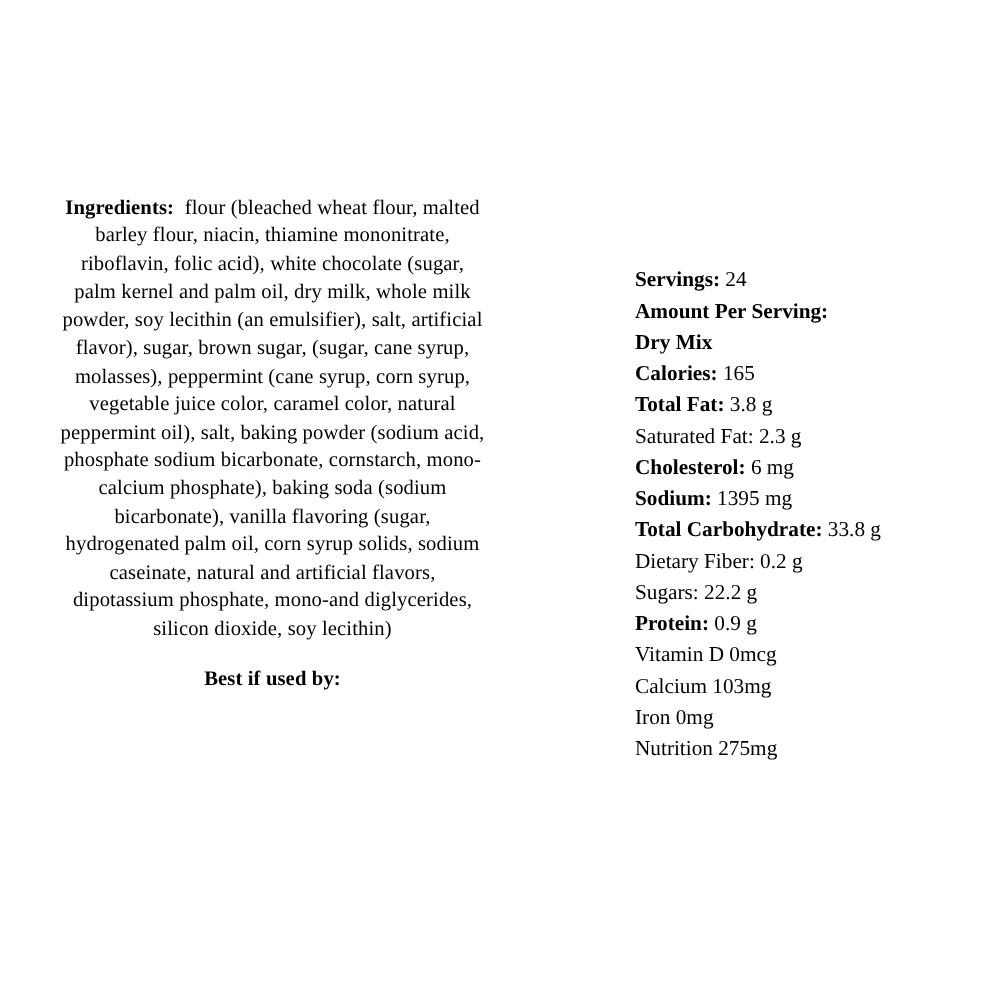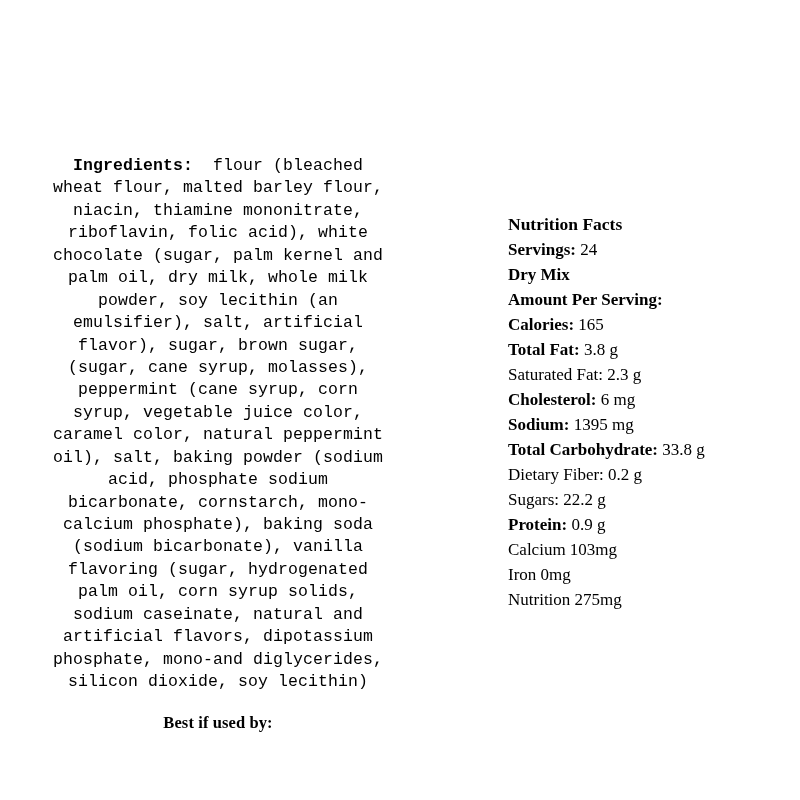--- a/index.html
+++ b/index.html
@@ -26,21 +26,20 @@
     left: 48px;
     top: 155px;
     width: 340px;
     text-align: center;
     font-size: 16.5px;
     line-height: 1.36;
     letter-spacing: 0.1px;
   }
   .ingredients .para {
     margin: 0;
-    font-family: Liberation Mono, monospace;
   }
   .ingredients .lbl {
     font-weight: bold;
   }
   .best-by {
     margin-top: 18px;
     font-weight: bold;
     font-size: 16.5px;
     text-align: center;
   }
@@ -75,33 +74,33 @@
 <body>
 
 <div class="page">
 
   <div class="ingredients">
     <p class="para"><span class="lbl">Ingredients:</span>&nbsp; <span>flour (bleached wheat flour, malted barley flour, niacin, thiamine mononitrate, riboflavin, folic acid), white chocolate (sugar, palm kernel and palm oil, dry milk, whole milk powder, soy lecithin (an emulsifier), salt, artificial flavor), sugar, brown sugar, (sugar, cane syrup, molasses), peppermint (cane syrup, corn syrup, vegetable juice color, caramel color, natural peppermint oil), salt, baking powder (sodium acid, phosphate sodium bicarbonate, cornstarch, mono-calcium phosphate), baking soda (sodium bicarbonate), vanilla flavoring (sugar, hydrogenated palm oil, corn syrup solids, sodium caseinate, natural and artificial flavors, dipotassium phosphate, mono-and diglycerides, silicon dioxide, soy lecithin)</span></p>
     <div class="best-by">Best if used by:</div>
   </div>
 
   <div class="nutrition">
-    <div class="nf-title">Nutrition Facts</div>
     <div id="nf-rows">
         <div class="nf-row"><span class="k">Servings:</span> <span class="v">24</span></div>
+        <div class="nf-row"><span class="k">Amount Per Serving:</span></div>
         <div class="nf-row"><span class="k">Dry Mix</span></div>
-        <div class="nf-row"><span class="k">Amount Per Serving:</span></div>
         <div class="nf-row"><span class="k">Calories:</span> <span class="v">165</span></div>
         <div class="nf-row"><span class="k">Total Fat:</span> <span class="v">3.8 g</span></div>
         <div class="nf-row"><span class="k plain">Saturated Fat:</span> <span class="v">2.3 g</span></div>
         <div class="nf-row"><span class="k">Cholesterol:</span> <span class="v">6 mg</span></div>
         <div class="nf-row"><span class="k">Sodium:</span> <span class="v">1395 mg</span></div>
         <div class="nf-row"><span class="k">Total Carbohydrate:</span> <span class="v">33.8 g</span></div>
         <div class="nf-row"><span class="k plain">Dietary Fiber:</span> <span class="v">0.2 g</span></div>
         <div class="nf-row"><span class="k plain">Sugars:</span> <span class="v">22.2 g</span></div>
         <div class="nf-row"><span class="k">Protein:</span> <span class="v">0.9 g</span></div>
+        <div class="nf-row"><span class="k plain">Vitamin D</span> <span class="v">0mcg</span></div>
         <div class="nf-row"><span class="k plain">Calcium</span> <span class="v">103mg</span></div>
         <div class="nf-row"><span class="k plain">Iron</span> <span class="v">0mg</span></div>
         <div class="nf-row"><span class="k plain">Nutrition</span> <span class="v">275mg</span></div>
       </div>
   </div>
 
 </div>
 
 </body></html>

